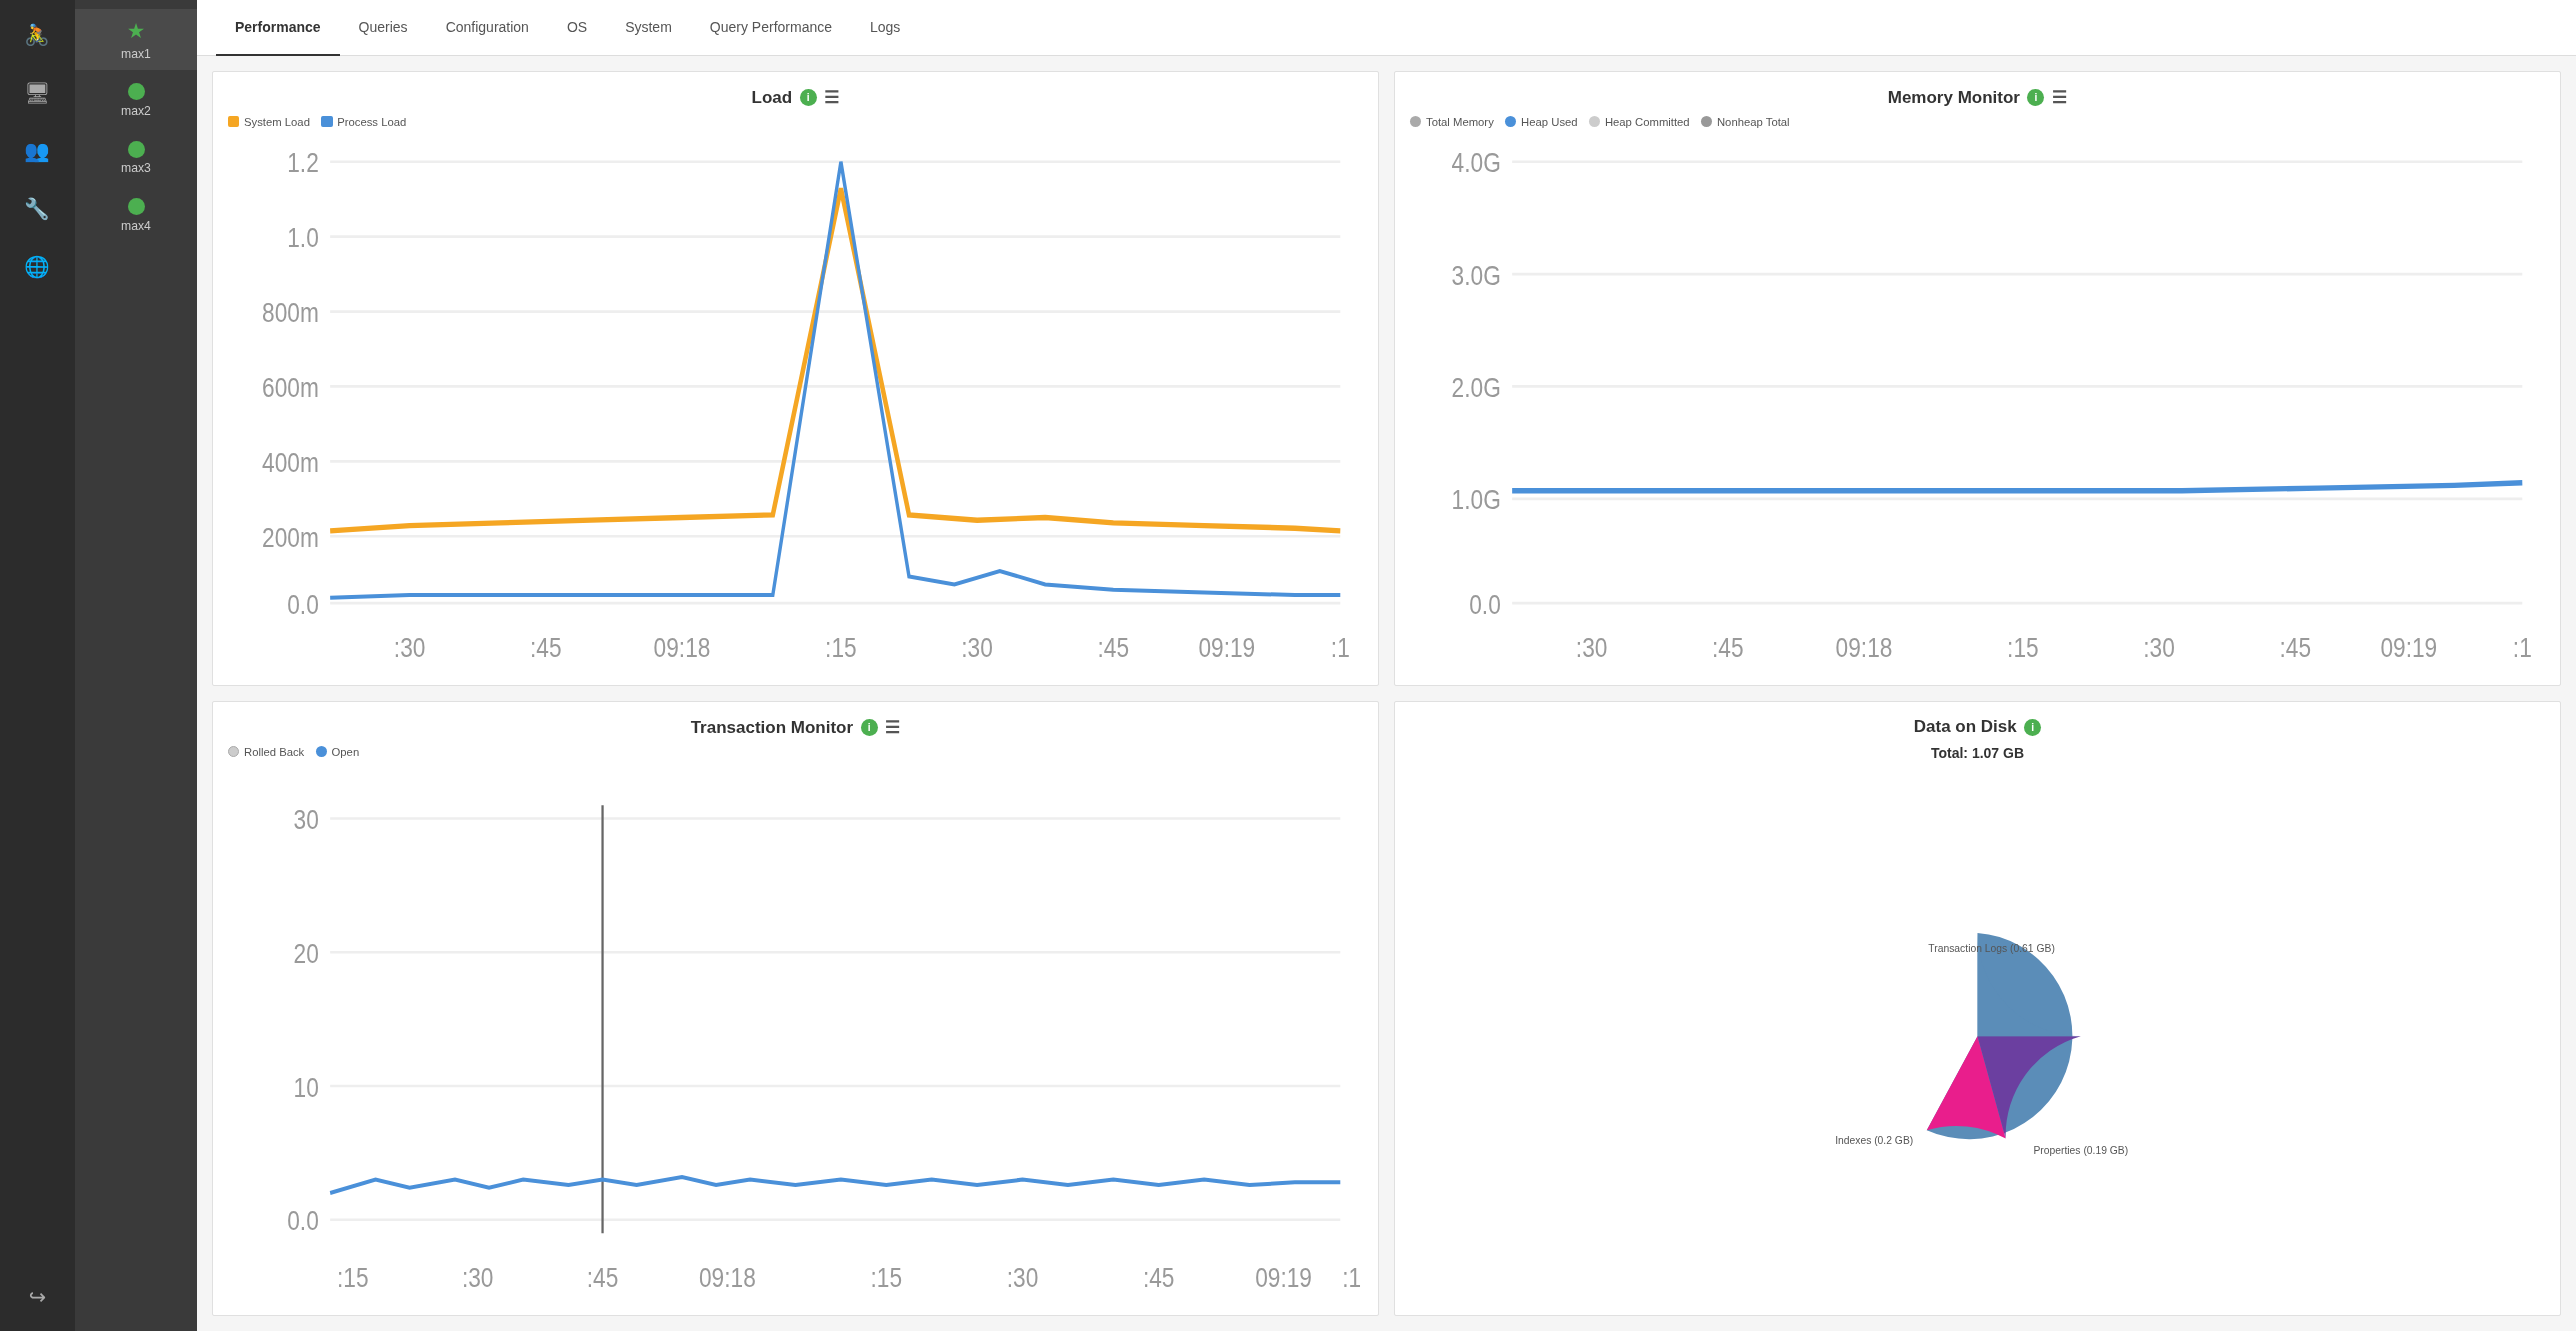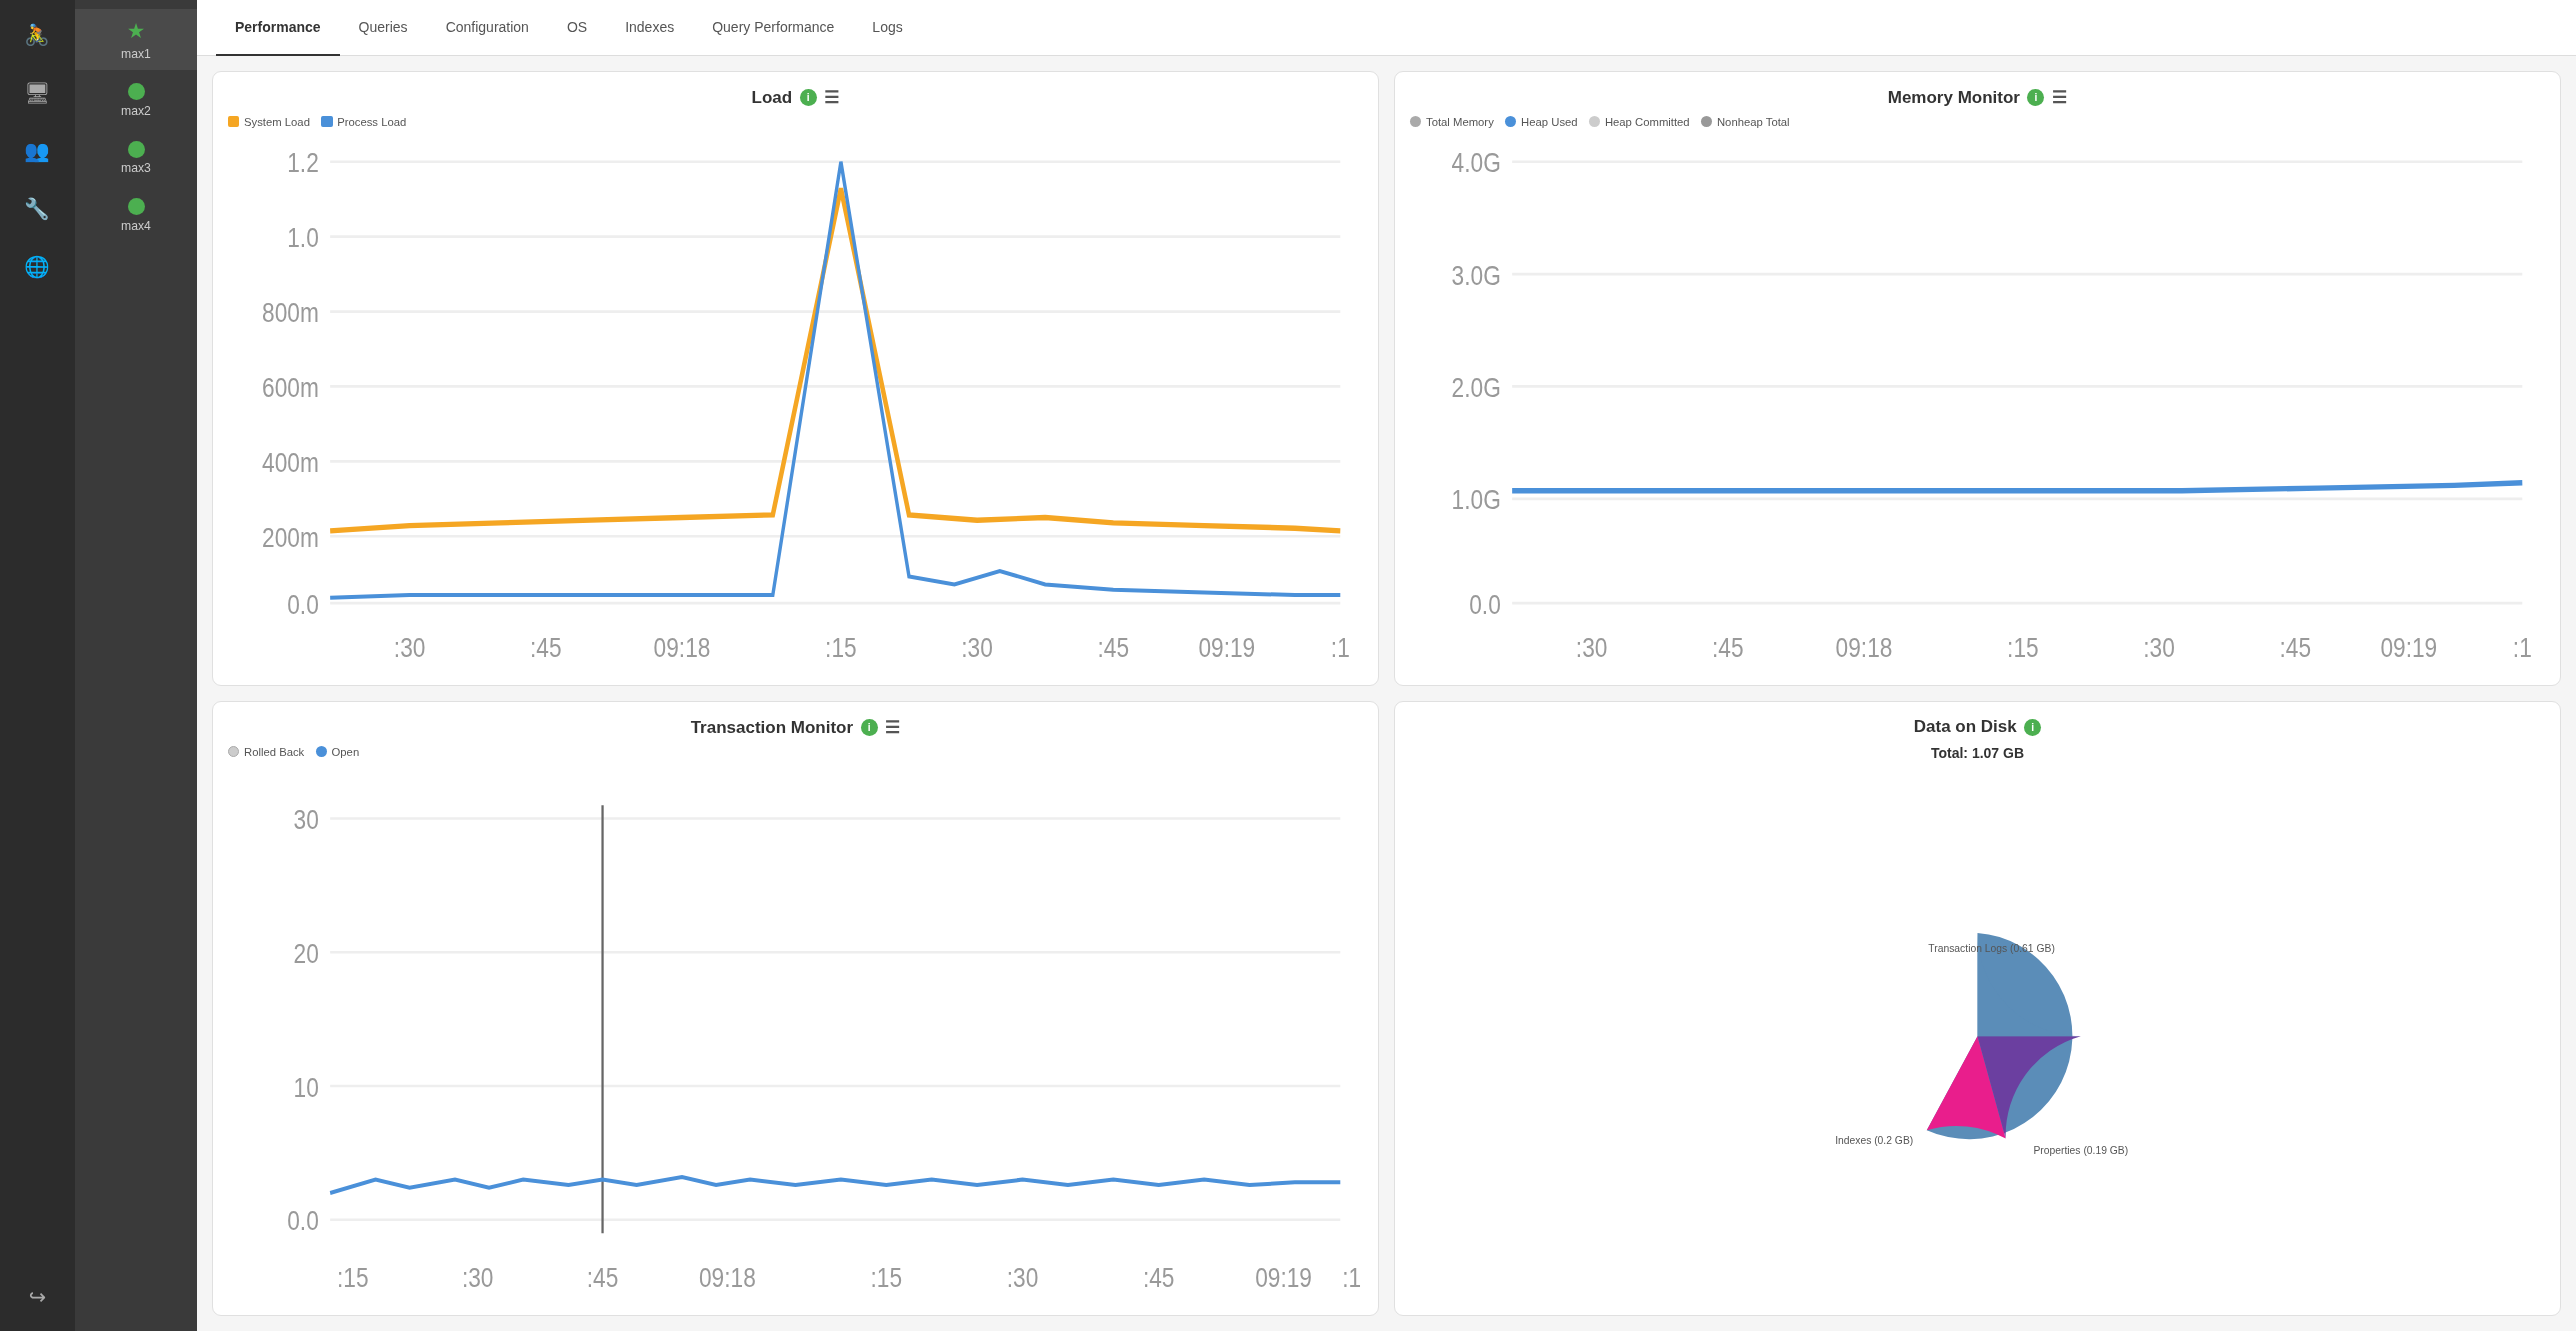--- a/index.html
+++ b/index.html
@@ -99,21 +99,21 @@
       overflow-y: auto;
       padding: 15px;
       display: grid;
       grid-template-columns: 1fr 1fr;
       grid-template-rows: 1fr 1fr;
       gap: 15px;
     }
 
     .card {
       background: #fff;
-      border-radius: 9px;
+      border-radius: 2px;
       border: 0.9px solid #e0e0e0;
       display: flex;
       flex-direction: column;
       padding: 15px;
       overflow: hidden;
     }
 
     .card-title {
       text-align: center;
       font-size: 17px;
@@ -240,21 +240,21 @@
   </div>
 </div>
 
 <div class="main-content">
 
   <div class="tab-bar">
     <div class="tab-item active">Performance</div>
     <div class="tab-item">Queries</div>
     <div class="tab-item">Configuration</div>
     <div class="tab-item">OS</div>
-    <div class="tab-item">Indexes</div>
+    <div class="tab-item">System</div>
     <div class="tab-item">Query Performance</div>
     <div class="tab-item">Logs</div>
   </div>
 
   <div class="dashboard">
 
     <div class="card">
       <div class="card-title">
         Load
         <span class="icon-info">i</span>

